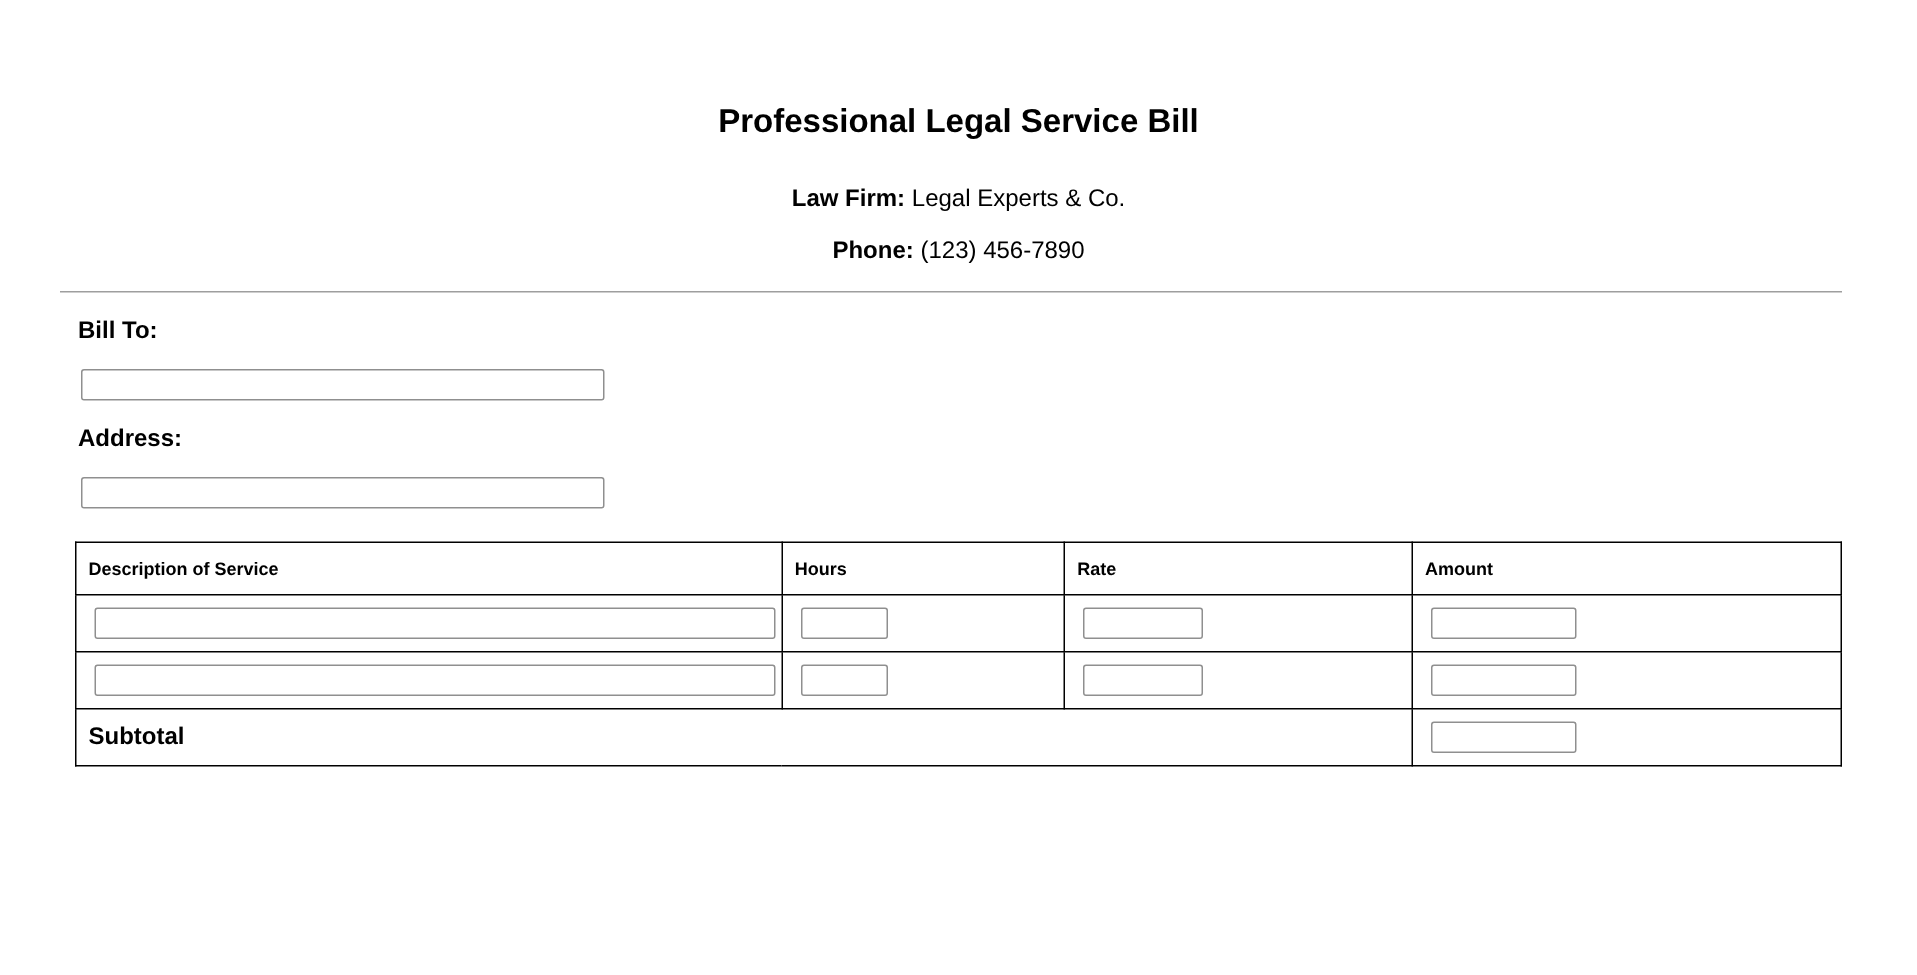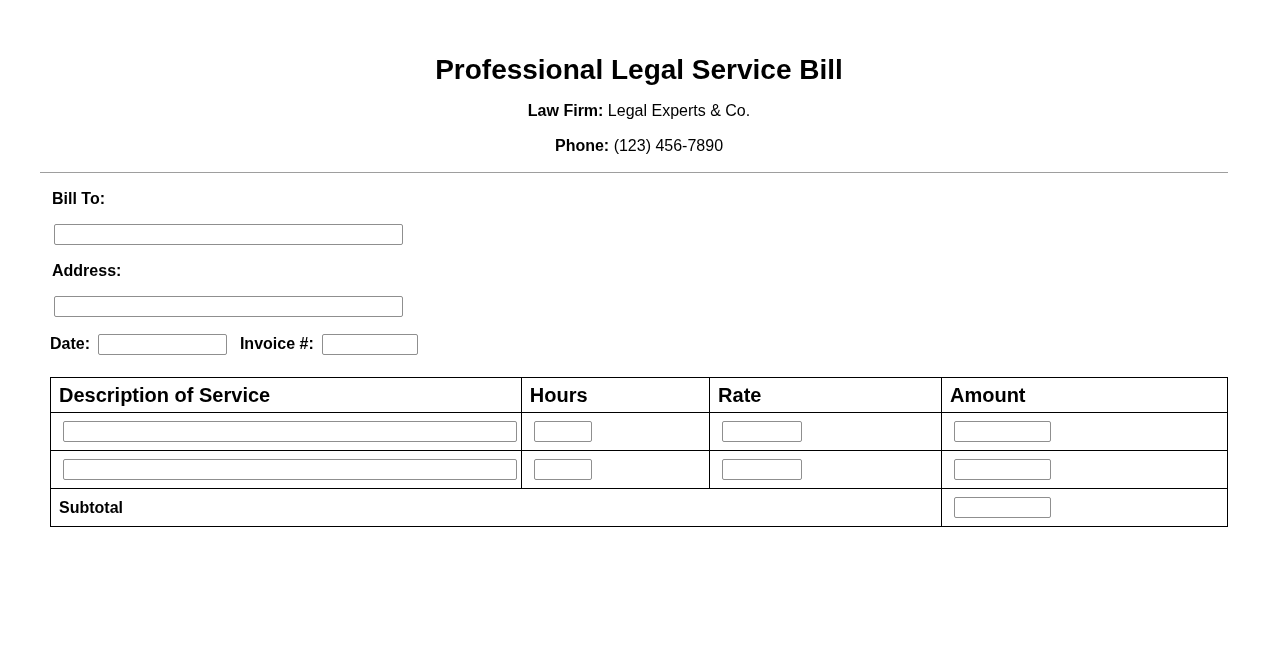--- a/index.html
+++ b/index.html
@@ -8,24 +8,24 @@
     width: 1278px;
     height: 650px;
     padding: 38px 50px 0 50px;
     font-family: "Liberation Sans", sans-serif;
     font-size: 16px;
     color: #000000;
     background: #ffffff;
     overflow: hidden;
   }
   .title {
-    font-size: 28px;
+    font-size: 22px;
     font-weight: bold;
     text-align: center;
-    margin: 19px 0;
+    margin: 30px 0;
     line-height: 25px;
   }
   .info-line { margin: 16px 0; line-height: 19px; text-align: center; }
   .info-line b { font-weight: bold; }
   .divider {
     border: none;
     border-top: 1px solid #9e9e9e;
     margin: 17px 0 16px -10px;
     height: 0;
   }
@@ -60,21 +60,21 @@
     margin-top: 22px;
   }
   table.bill th, table.bill td {
     border: 1px solid #000000;
     padding: 8px;
     vertical-align: middle;
   }
   table.bill th {
     text-align: left;
     font-weight: bold;
-    font-size: 20px;
+    font-size: 12px;
     line-height: 18px;
   }
   .col-desc   { width: 40.0%; }
   .col-hours  { width: 16.0%; }
   .col-rate   { width: 19.7%; }
   .col-amount { width: 24.3%; }
   td.summary-label {
     text-align: left;
     font-weight: bold;
   }
@@ -103,26 +103,20 @@
     <p class="field-label">Bill To:</p>
     <div class="field-row">
       <input type="text" class="input-wide no-gap" value="" style="">
     </div>
 
     <p class="field-label">Address:</p>
     <div class="field-row">
       <input type="text" class="input-wide no-gap" value="" style="">
     </div>
 
-    <p class="date-row">
-      <span class="inline-label">Date:</span>
-      <input type="text" class="input-date" value="" style="">
-      <span class="inline-label second">Invoice #:</span>
-      <input type="text" class="input-invoice" value="" style="">
-    </p>
   </div>
 
   <table class="bill">
     <colgroup>
       <col class="col-desc">
       <col class="col-hours">
       <col class="col-rate">
       <col class="col-amount">
     </colgroup>
     <thead>

